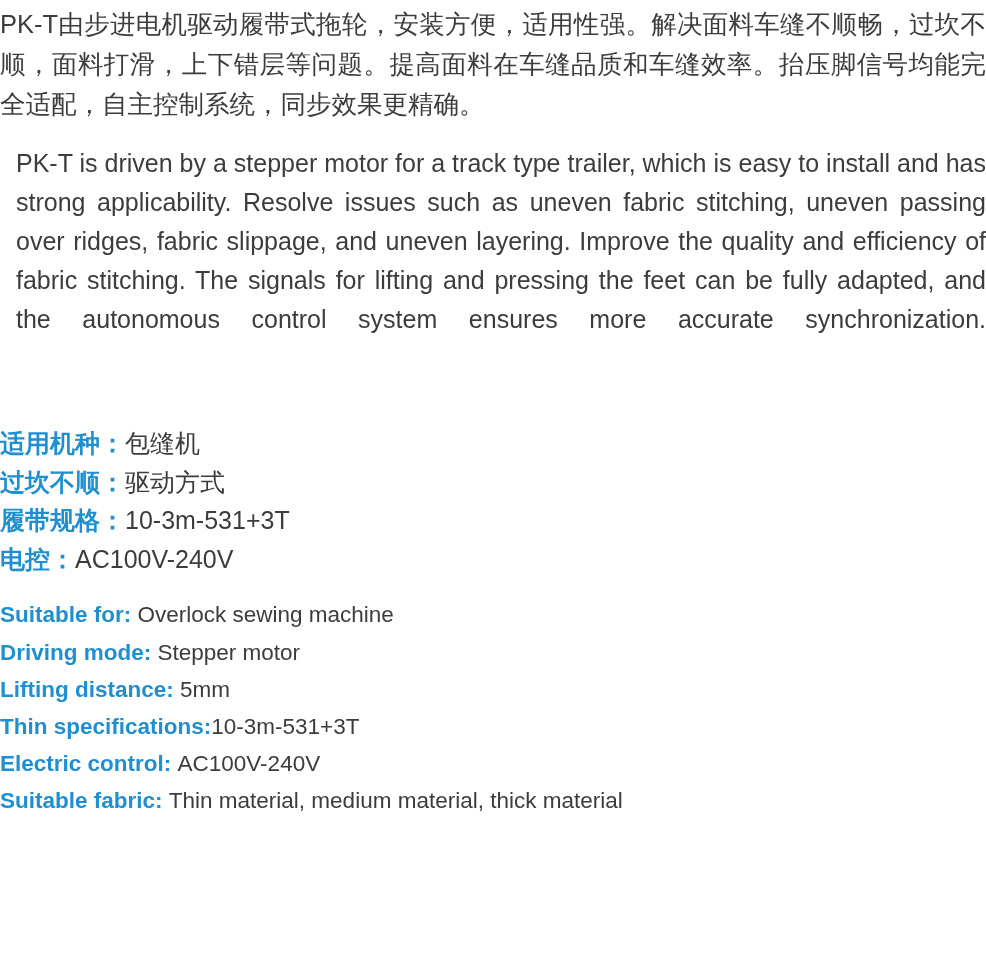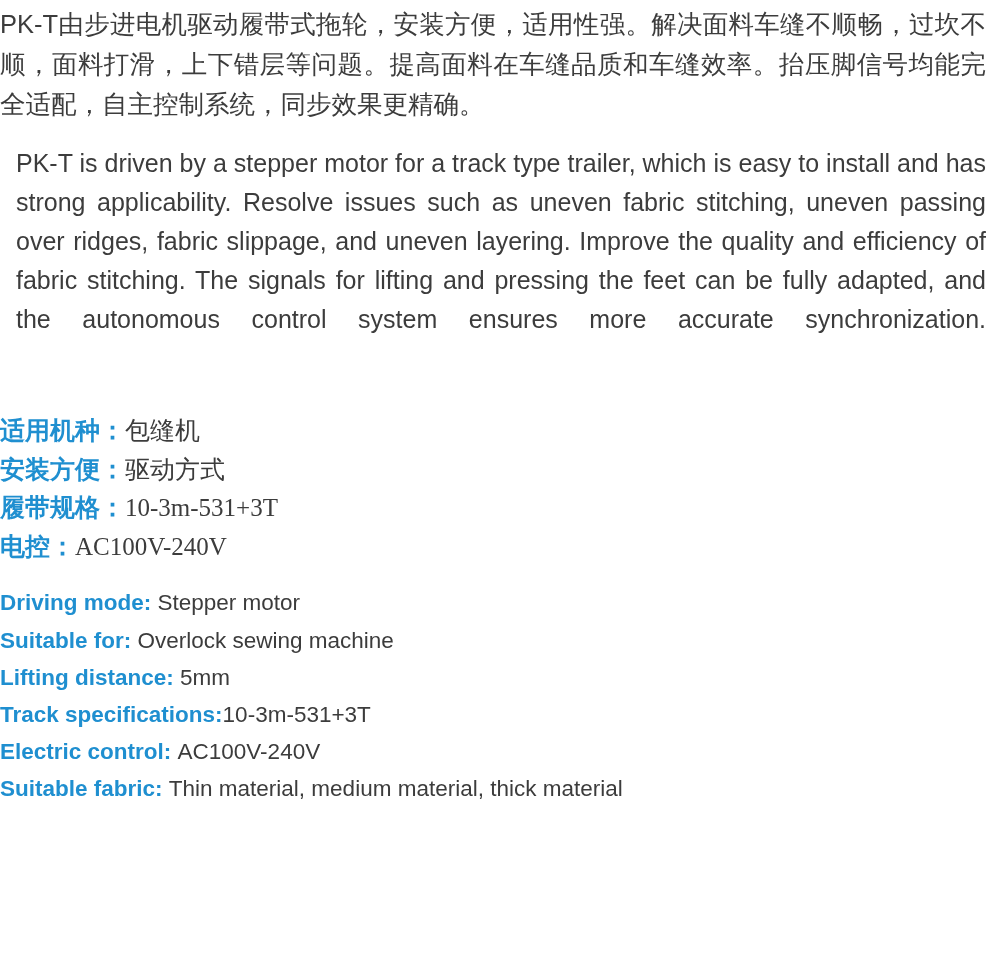--- a/index.html
+++ b/index.html
@@ -39,22 +39,21 @@
     margin: 20px 0 0 16px;
     hyphens: none;
   }
   .en-intro::after {
     content: "";
     display: inline-block;
     width: 100%;
   }
   
   .spec-zh {
-    margin: 34px 0 0 0;
-    font-family: Liberation Serif, serif;
+    margin: 46px 0 0 0;
   }
   .spec-zh .row {
     font-size: 25px;
     line-height: 38.5px;
     white-space: nowrap;
   }
   .spec-zh .k {
     color: #1f8fd0;
     font-weight: 700;
   }
@@ -88,42 +87,42 @@
 
   <p class="zh-intro">PK-T由步进电机驱动履带式拖轮，安装方便，适用性强。解决面料车缝不顺畅，过坎不顺，面料打滑，上下错层等问题。提高面料在车缝品质和车缝效率。抬压脚信号均能完全适配，自主控制系统，同步效果更精确。</p>
 
   <p class="en-intro">PK-T is driven by a stepper motor for a track type trailer, which is easy to install and has strong applicability. Resolve issues such as uneven fabric stitching, uneven passing over ridges, fabric slippage, and uneven layering. Improve the quality and efficiency of fabric stitching. The signals for lifting and pressing the feet can be fully adapted, and the autonomous control system ensures more accurate synchronization.</p>
 
   <div class="spec-zh">
     <div class="row">
       <span class="k">适用机种：</span><span class="v">包缝机</span>
     </div>
     <div class="row">
-      <span class="k">安装方便：</span><span class="v">驱动方式</span>
+      <span class="k">过坎不顺：</span><span class="v">驱动方式</span>
     </div>
     <div class="row">
       <span class="k">履带规格：</span><span class="v">10-3m-531+3T</span>
     </div>
     <div class="row">
       <span class="k">电控：</span><span class="v">AC100V-240V</span>
     </div>
   </div>
 
   <div class="spec-en">
     <div class="row">
-      <span class="k">Driving mode:</span>&nbsp;<span class="v">Stepper motor</span>
+      <span class="k">Suitable for:</span>&nbsp;<span class="v">Overlock sewing machine</span>
     </div>
     <div class="row">
-      <span class="k">Suitable for:</span>&nbsp;<span class="v">Overlock sewing machine</span>
+      <span class="k">Driving mode:</span>&nbsp;<span class="v">Stepper motor</span>
     </div>
     <div class="row">
       <span class="k">Lifting distance:</span>&nbsp;<span class="v">5mm</span>
     </div>
     <div class="row tight">
-      <span class="k">Track specifications:</span><span class="v">10-3m-531+3T</span>
+      <span class="k">Thin specifications:</span><span class="v">10-3m-531+3T</span>
     </div>
     <div class="row">
       <span class="k">Electric control:</span>&nbsp;<span class="v">AC100V-240V</span>
     </div>
     <div class="row">
       <span class="k">Suitable fabric:</span>&nbsp;<span class="v">Thin material, medium material, thick material</span>
     </div>
   </div>
 
 </div>

